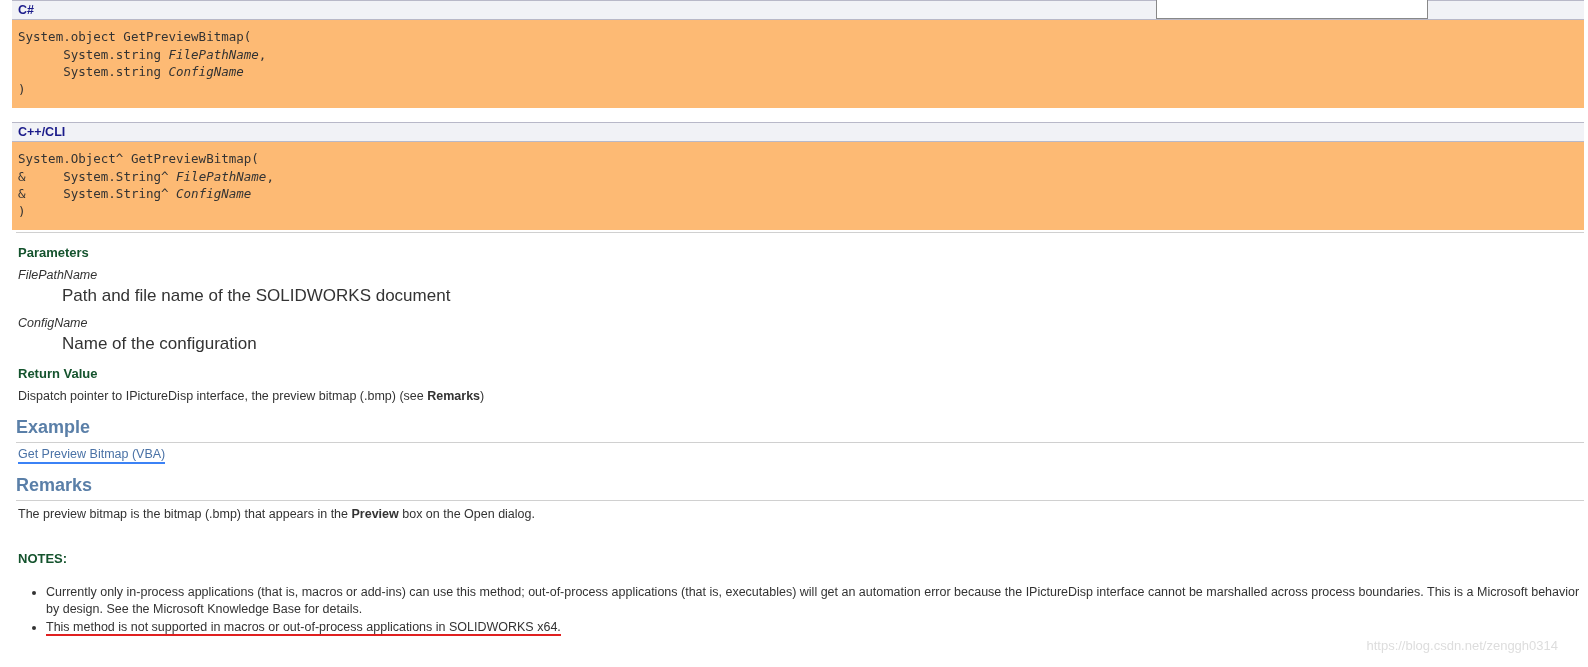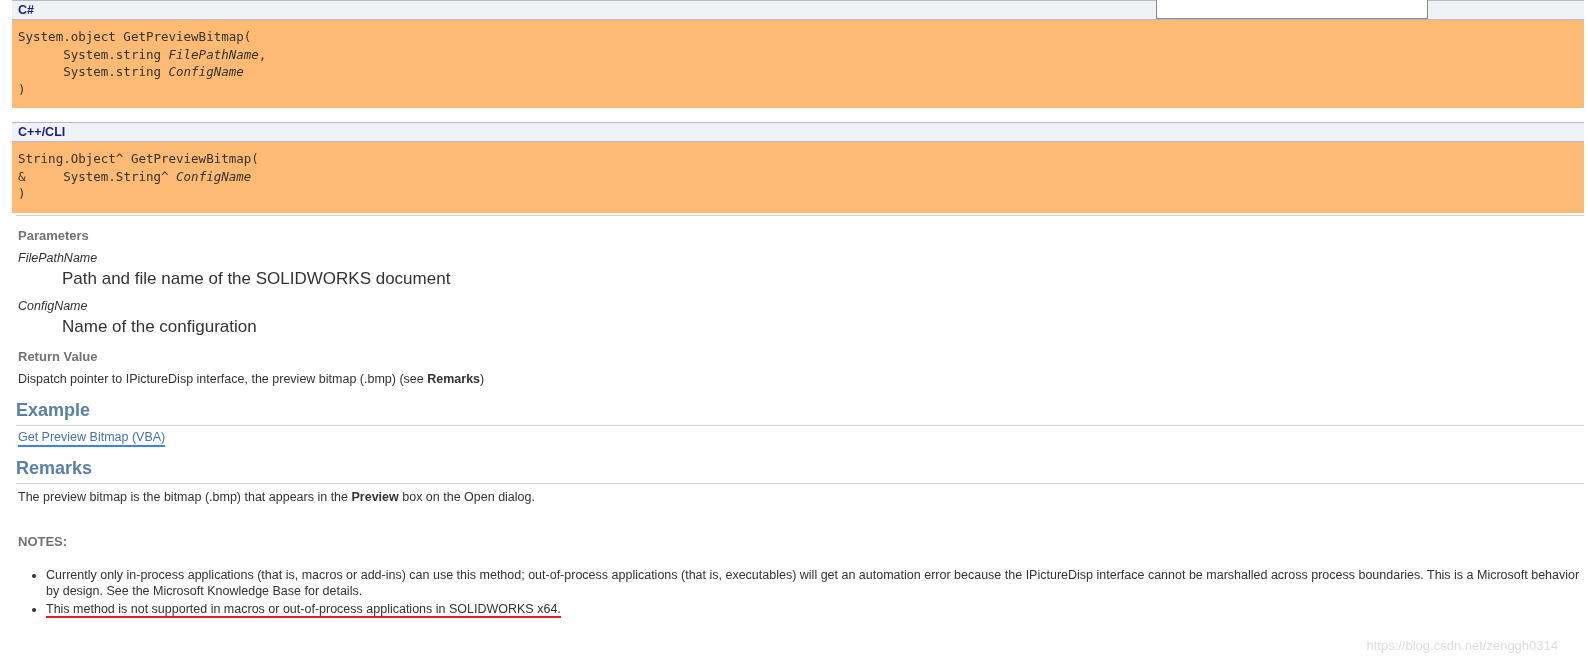--- a/index.html
+++ b/index.html
@@ -44,21 +44,21 @@
   }
   .code-block .italic {
     font-style: italic;
   }
   .section-gap {
     height: 14px;
   }
   h3.section {
     font-size: 13px;
     font-weight: bold;
-    color: #737373;
+    color: #14532d;
     margin: 12px 0 8px 6px;
   }
   h2.big-section {
     color: #5A7FA8;
     font-weight: bold;
     font-size: 18px;
     margin: 14px 0 4px 4px;
   }
   .hr-line {
     border: none;
@@ -127,21 +127,22 @@
   <div>)</div>
 </div>
 
 <div class="section-gap"></div>
 
 
 <div class="lang-header">
   <b>C++/CLI</b>
 </div>
 <div class="code-block">
-  <div>String.Object^ GetPreviewBitmap(</div>
+  <div>System.Object^ GetPreviewBitmap(</div>
+  <div><span>&amp;</span>&nbsp;&nbsp;&nbsp;&nbsp;&nbsp;<span>System.String^ </span><span class="italic">FilePathName</span><span>,</span></div>
   <div><span>&amp;</span>&nbsp;&nbsp;&nbsp;&nbsp;&nbsp;<span>System.String^ </span><span class="italic">ConfigName</span></div>
   <div>)</div>
 </div>
 
 <hr class="hr-line">
 
 
 <h3 class="section">Parameters</h3>
 
 <div class="param-name">FilePathName</div>

